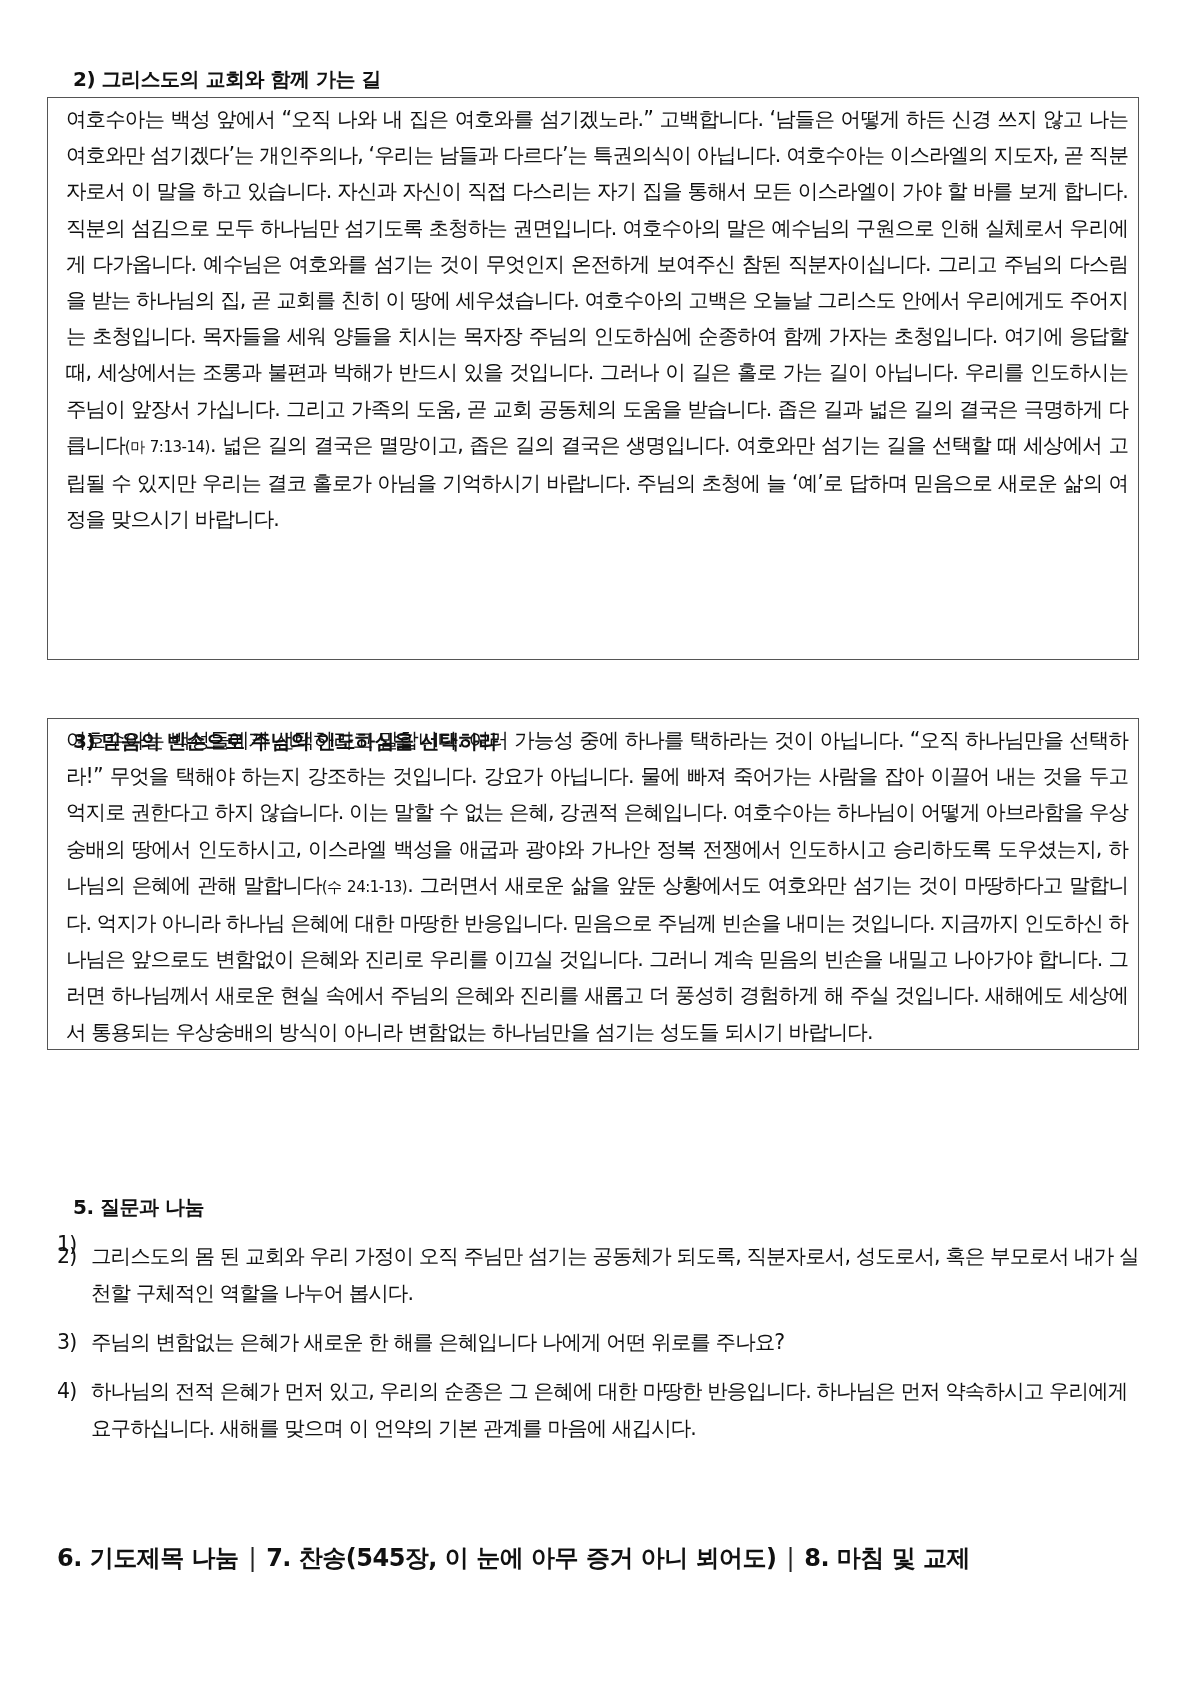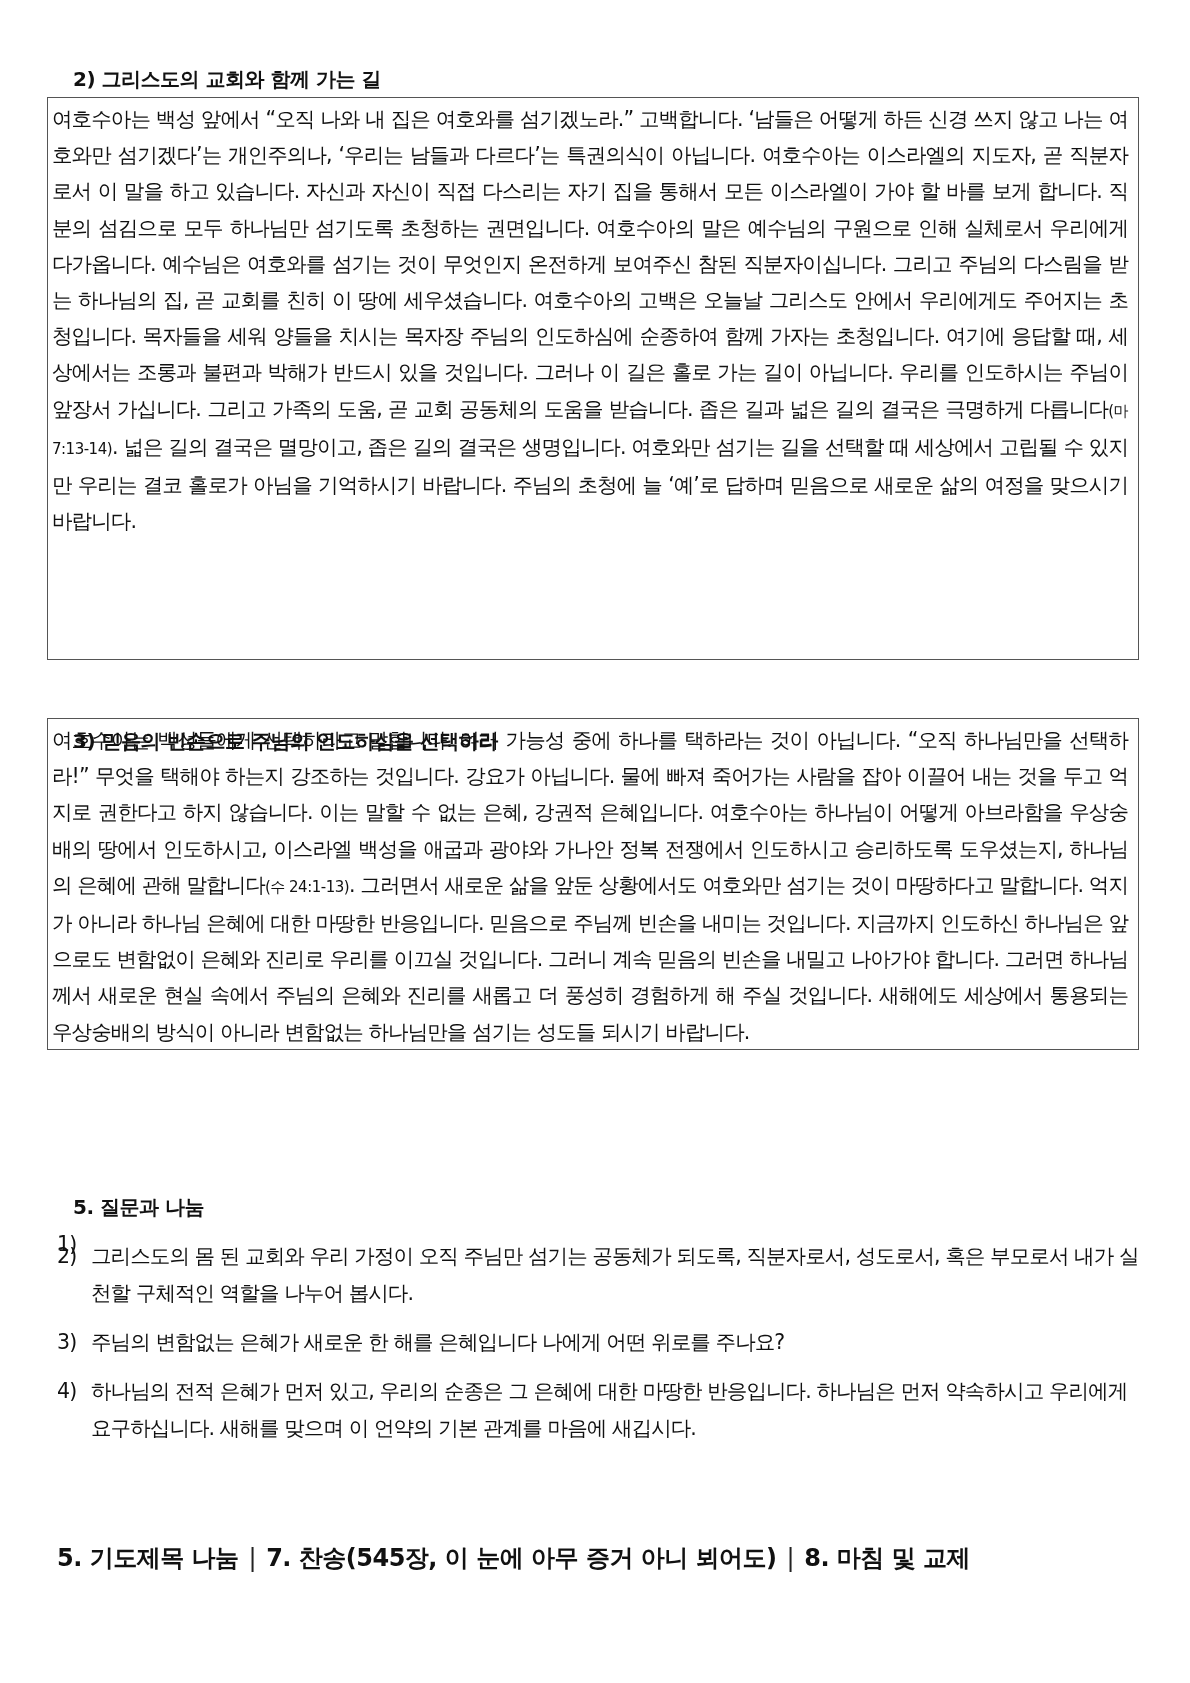--- a/index.html
+++ b/index.html
@@ -9,21 +9,21 @@
       color: #111111;
     }
     .heading {
       position: absolute; left: 57px;
       font-size: 20px; font-weight: bold; letter-spacing: -0.5px;
       margin: 16px; white-space: nowrap;
     }
     .box {
       position: absolute; left: 47px; width: 1092px;
       border: 1.5px solid #555555; box-sizing: border-box;
-      padding: 3px 10px 0 4px;
+      padding: 3px 10px 0 18px;
     }
     .box p {
       margin: 0; font-size: 20.5px; line-height: 36.2px;
       letter-spacing: -0.9px; text-align: justify; text-align-last: left;
       word-break: keep-all; word-break: break-all;
     }
     .ref { font-size: 15px; letter-spacing: -0.5px; }
     .qlist { position: absolute; left: 57px; width: 1085px; margin: 0; padding: 0; list-style: none; }
     .qitem { position: relative; padding-left: 34px; font-size: 20.5px; line-height: 37px; letter-spacing: -0.9px; margin-bottom: 12px; }
     .qnum { position: absolute; left: 0; top: 0; }
@@ -62,14 +62,14 @@
     <span class="qnum">3)</span>
     <span>주님의 변함없는 은혜가 새로운 한 해를 은혜입니다 나에게 어떤 위로를 주나요?</span>
   </li>
   <li class="qitem">
     <span class="qnum">4)</span>
     <span>하나님의 전적 은혜가 먼저 있고, 우리의 순종은 그 은혜에 대한 마땅한 반응입니다. 하나님은 먼저 약속하시고 우리에게 요구하십니다. 새해를 맞으며 이 언약의 기본 관계를 마음에 새깁시다.</span>
   </li>
 </ul>
 
 <div class="footer-line">
-  <span>5. 기도제목 나눔</span><span class="sep">|</span><span>7. 찬송(545장, 이 눈에 아무 증거 아니 뵈어도)</span><span class="sep">|</span><span>8. 마침 및 교제</span>
+  <span>6. 기도제목 나눔</span><span class="sep">|</span><span>7. 찬송(545장, 이 눈에 아무 증거 아니 뵈어도)</span><span class="sep">|</span><span>8. 마침 및 교제</span>
 </div>
 
 </body></html>

